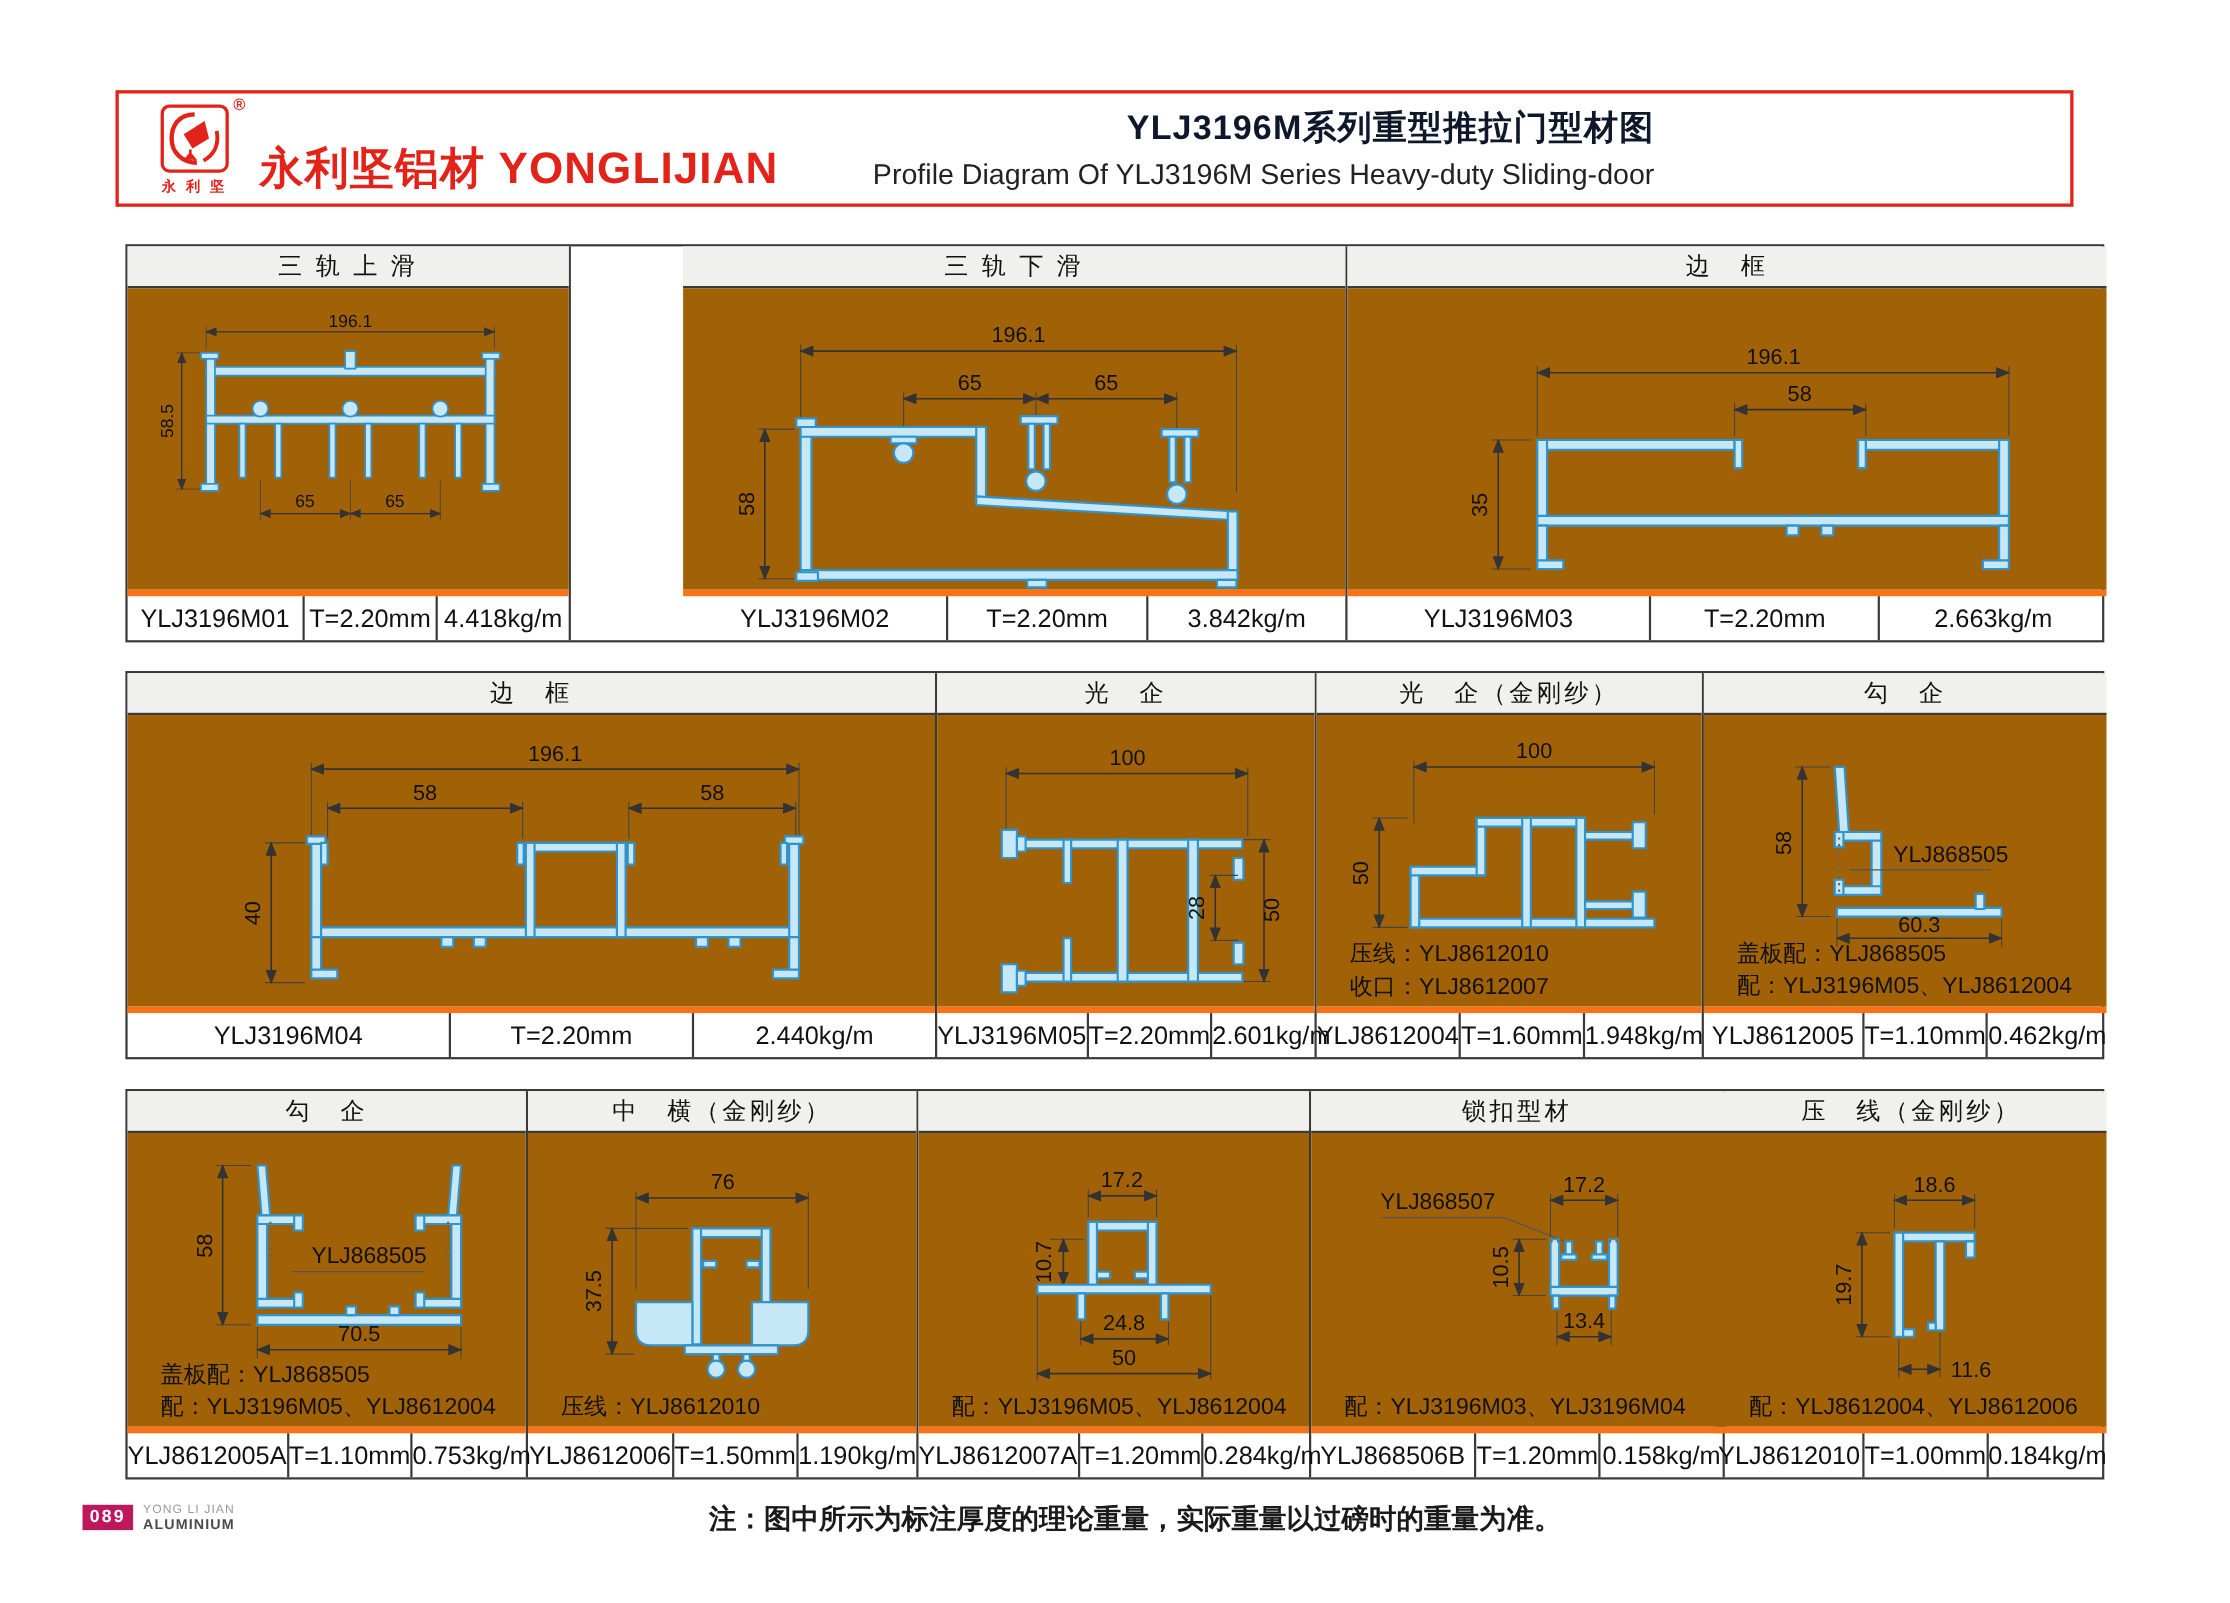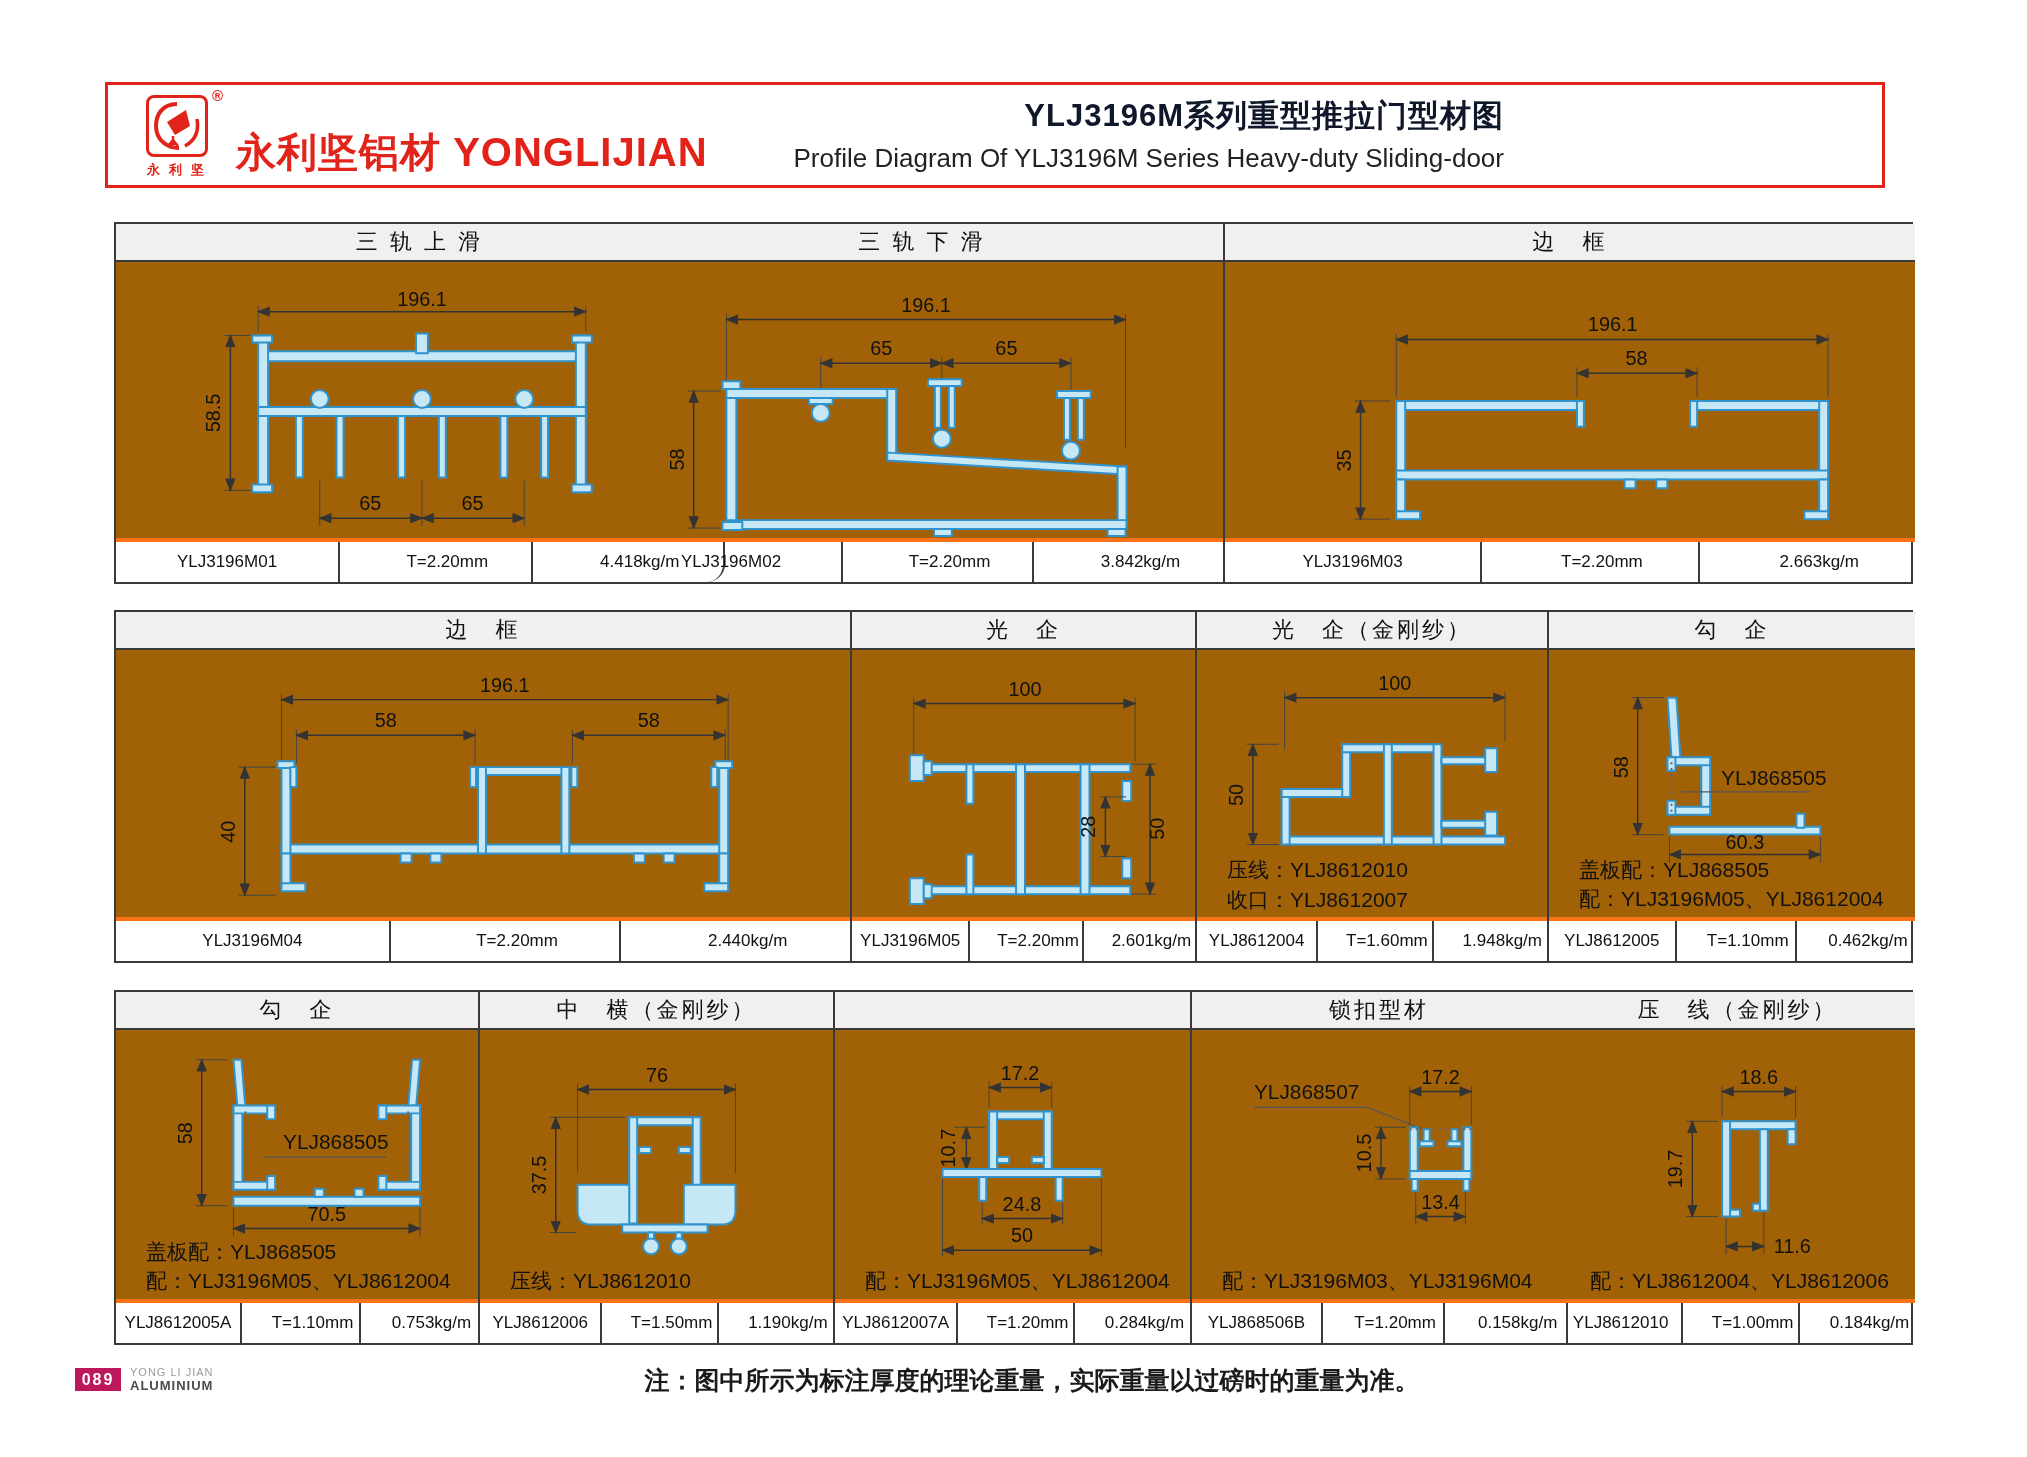--- a/index.html
+++ b/index.html
@@ -21,21 +21,21 @@
   
   .rowtbl{position:absolute;left:114px;width:1799px;border:2px solid #3a3a3a;
           box-sizing:border-box;background:#fff;}
   .cell{position:absolute;top:0;height:100%;display:flex;flex-direction:column;
         box-sizing:border-box;border-right:2px solid #3a3a3a;}
   .cell.last{border-right:none;}
   .ct{height:36px;line-height:36px;flex:0 0 36px;text-align:center;font-size:22px;
       letter-spacing:3px;background:#f0f0ee;border-bottom:2px solid #3a3a3a;color:#111;}
   .cb{flex:1 1 auto;position:relative;background:#a16207;}
   .cb svg{position:absolute;left:0;top:0;width:100%;height:100%;}
-  .cf{flex:0 0 40px;height:40px;display:flex;border-top:4px solid #f97316;font-size:17px;gap:24px;}
+  .cf{flex:0 0 40px;height:40px;display:flex;border-top:6px solid #f97316;font-size:23px;}
   .cf div{display:flex;align-items:center;justify-content:center;}
   .fm{flex:4;border-right:2px solid #3a3a3a;}
   .ft{flex:3;border-right:2px solid #3a3a3a;}
   .fw{flex:3;}
   .notes{position:absolute;left:30px;bottom:4px;font-size:21px;line-height:29px;color:#111;white-space:nowrap;}
   
   .al{fill:#c6e7f6;stroke:#3093cc;stroke-width:2;stroke-linejoin:round;}
   .dim{stroke:#333;stroke-width:1.5;fill:none;}
   .ext{stroke:#444;stroke-width:1;fill:none;}
   .mesh{stroke:#666;stroke-width:2;stroke-dasharray:2 4;fill:none;}
@@ -77,21 +77,21 @@
     <div id="logochars">永利坚</div>
     <div id="brandtext"><span>永利坚铝材</span> <span>YONGLIJIAN</span></div>
     <div id="titles">
       <div id="title-cn">YLJ3196M系列重型推拉门型材图</div>
       <div id="title-en">Profile Diagram Of YLJ3196M Series Heavy-duty Sliding-door</div>
     </div>
   </div>
 
   <div class="rowtbl" style="top:222px;height:362px;">
 
-    <div class="cell" style="left:0;width:609px;border-radius:18px;">
+    <div class="cell" style="left:0;width:403px;">
       <div class="ct">三 轨 上 滑</div>
       <div class="cb">
         <svg viewBox="0 0 505 278" preserveAspectRatio="xMidYMin meet">
           <line class="ext" x1="90" y1="70" x2="90" y2="44"></line>
             <line class="ext" x1="420" y1="70" x2="420" y2="44"></line>
           <line class="dim" x1="90" y1="50" x2="420" y2="50" marker-start="url(#ar)" marker-end="url(#ar)"></line>
           <text class="dlbl" x="255" y="44" text-anchor="middle">196.1</text>
           <line class="ext" x1="84" y1="74" x2="56" y2="74"></line>
             <line class="ext" x1="84" y1="230" x2="56" y2="230"></line>
           <line class="dim" x1="62" y1="74" x2="62" y2="230" marker-start="url(#ar)" marker-end="url(#ar)"></line>

